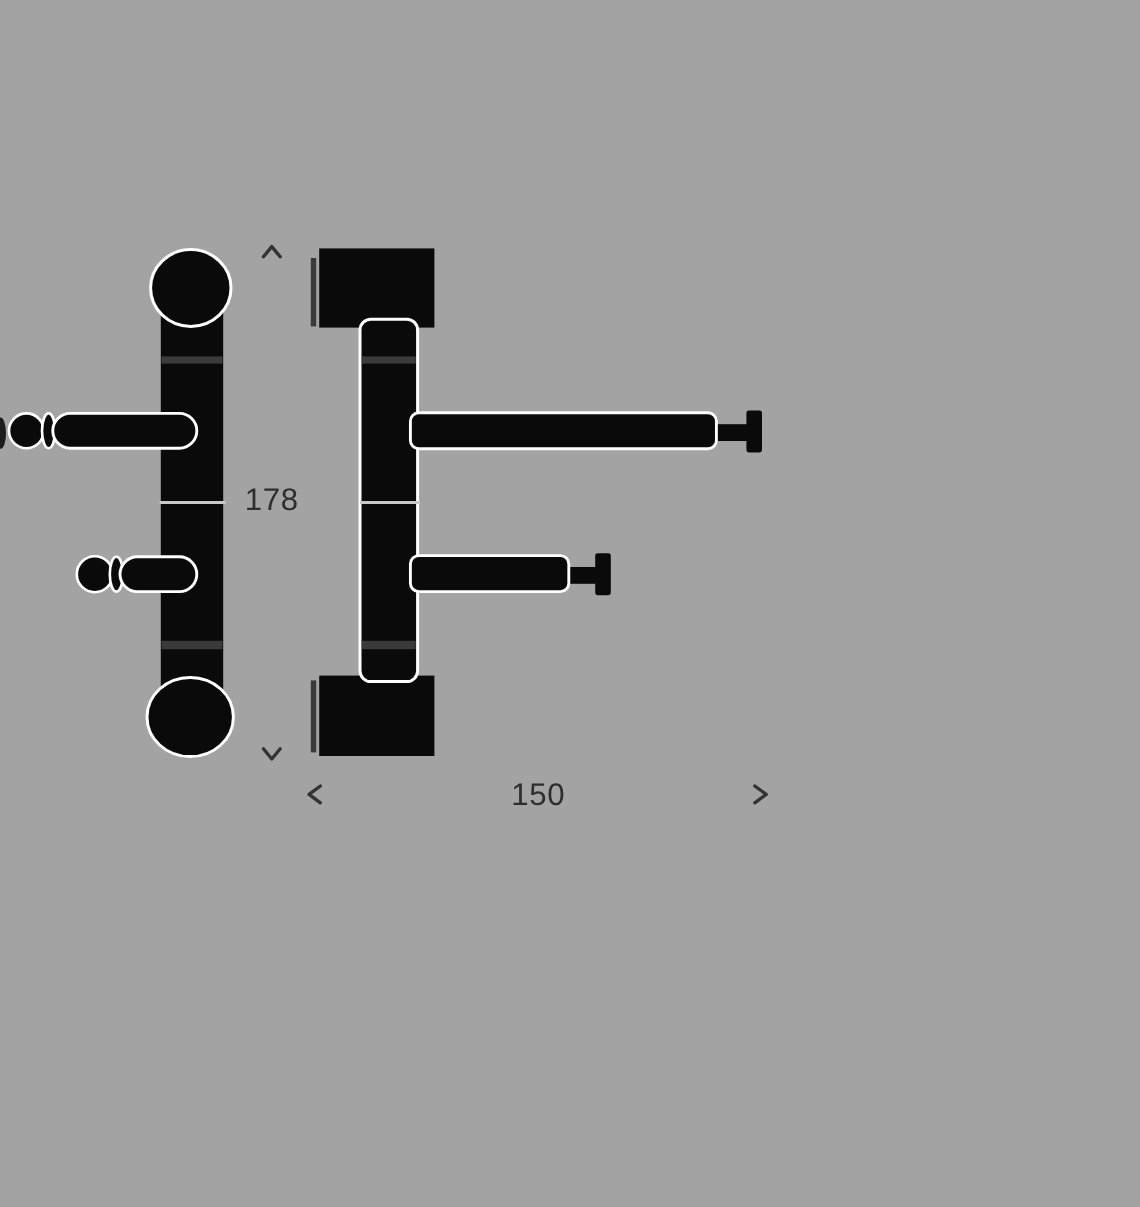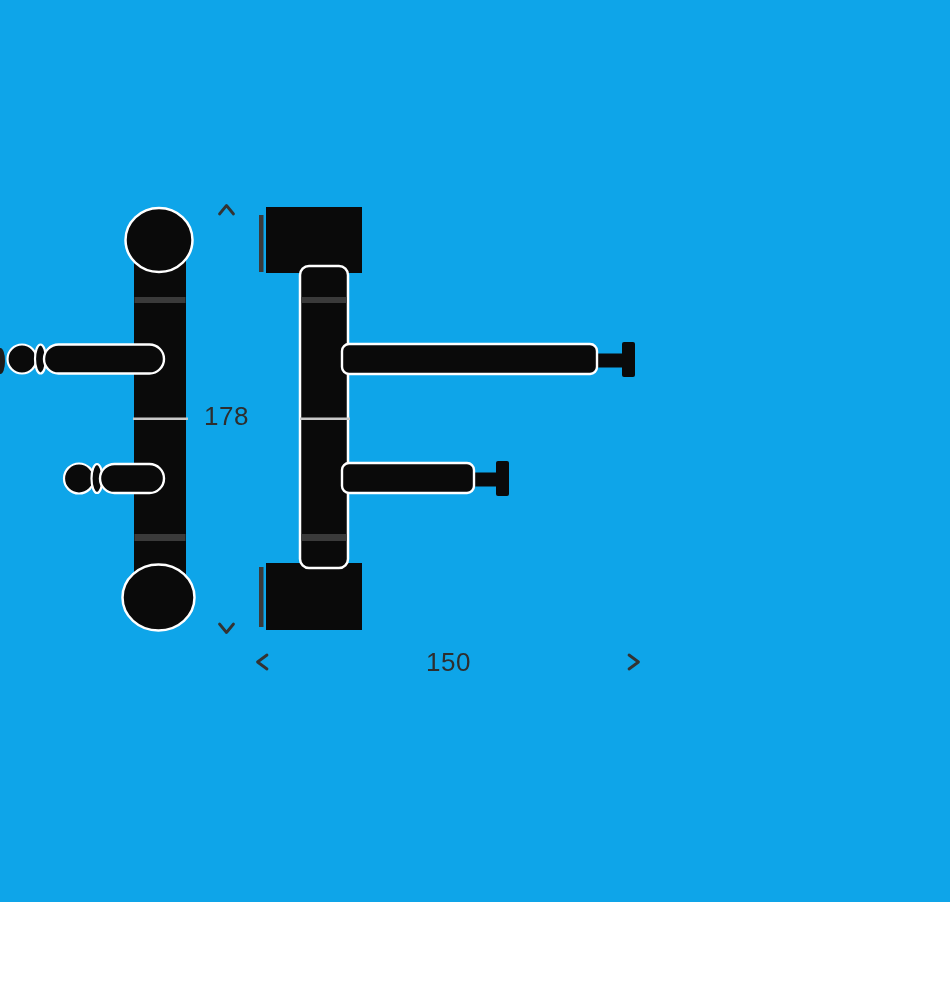--- a/index.html
+++ b/index.html
@@ -4,22 +4,22 @@
 <style>
   html, body {
     margin: 0;
     padding: 0;
     background: #ffffff;
     font-family: "Liberation Sans", sans-serif;
   }
   .stage {
     position: relative;
     width: 950px;
-    height: 902px;
-    background: #0ea5e9;
+    height: 1006px;
+    background: #a3a3a3;
     overflow: hidden;
   }
   .stage svg {
     position: absolute;
     left: 0;
     top: 0;
     display: block;
   }
   .dim-label {
     font-family: "Liberation Sans", sans-serif;

